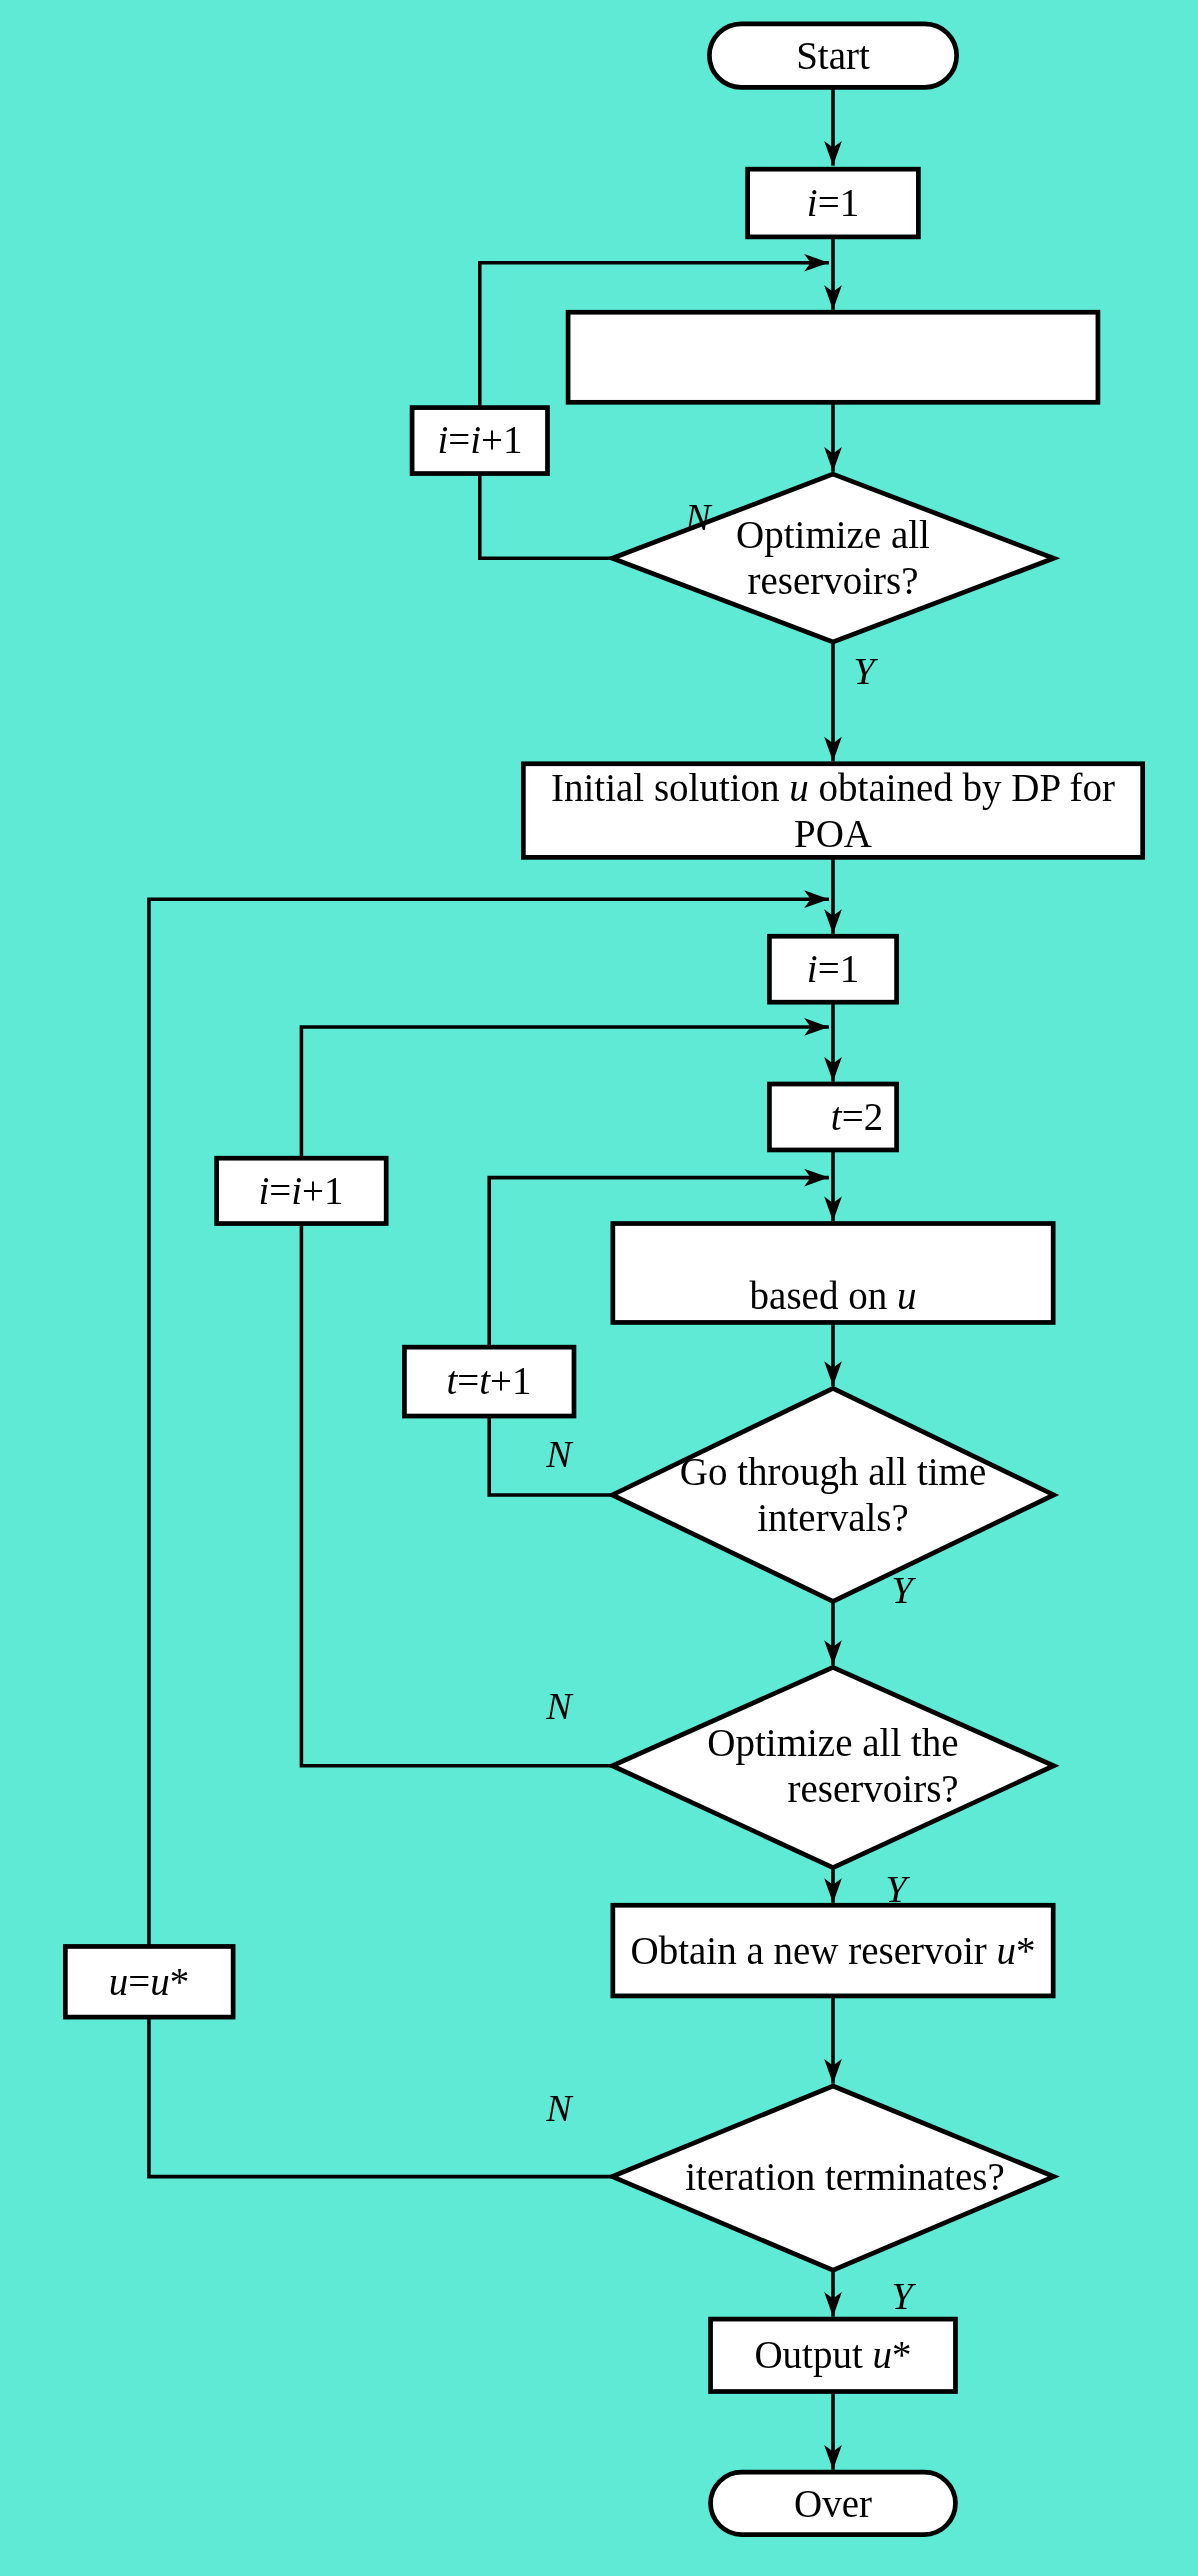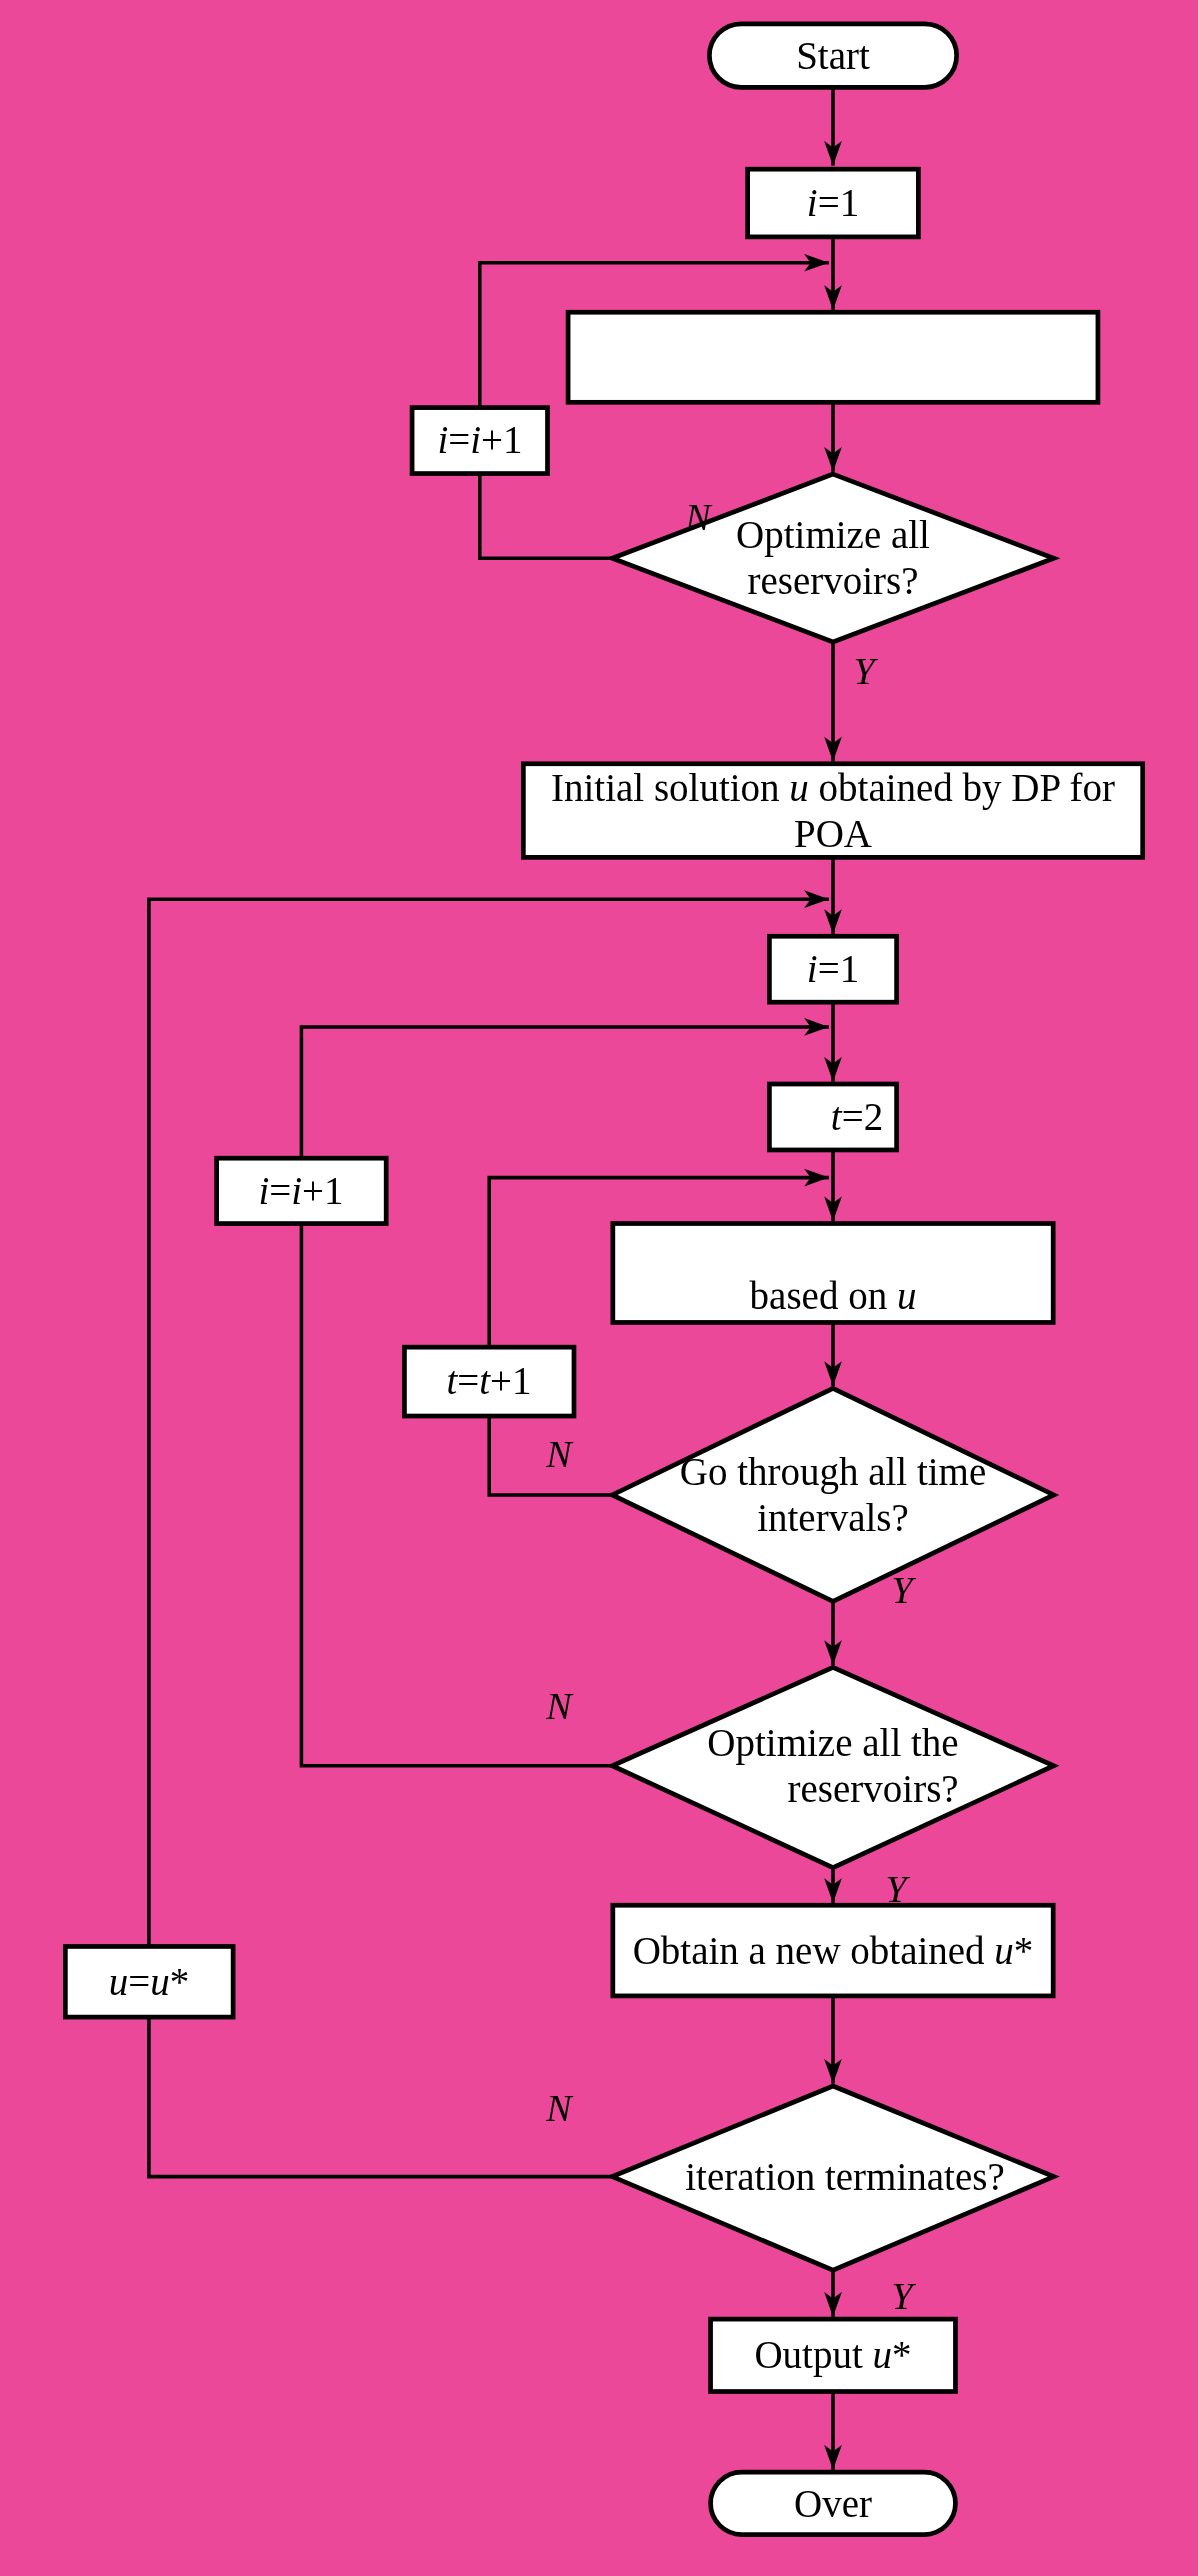--- a/index.html
+++ b/index.html
@@ -4,21 +4,21 @@
 <style>
   html, body {
     margin: 0;
     padding: 0;
     background: #ffffff;
   }
   #canvas {
     position: relative;
     width: 1198px;
     height: 2576px;
-    background: #ec4899;
+    background: #5eead4;
     overflow: hidden;
     font-family: "Liberation Serif", "DejaVu Serif", serif;
     color: #000000;
   }
   #wires {
     position: absolute;
     left: 0;
     top: 0;
   }
   .label {
@@ -111,21 +111,21 @@
   <div class="label" style="left:480px;  top:440px;"><span class="it">i</span><span>=</span><span class="it">i</span><span>+1</span></div>
   <div class="label" style="left:833px; top:558px;"><span>Optimize all</span><br><span>reservoirs?</span></div>
   <div class="label" style="left:833px; top:811px;"><span>Initial solution </span><span class="it">u</span><span> obtained by DP for</span><br><span>POA</span></div>
   <div class="label" style="left:833px; top:969px;"><span class="it">i</span><span>=1</span></div>
   <div class="label" style="left:833px; top:1117px;margin-left:24px;"><span class="it">t</span><span>=2</span></div>
   <div class="label" style="left:301px;  top:1191px;"><span class="it">i</span><span>=</span><span class="it">i</span><span>+1</span></div>
   <div class="label" style="left:833px; top:1273px;"><br><span>based on </span><span class="it">u</span></div>
   <div class="label" style="left:489px;  top:1381px;"><span class="it">t</span><span>=</span><span class="it">t</span><span>+1</span></div>
   <div class="label" style="left:833px; top:1495px;"><span>Go through all time</span><br><span>intervals?</span></div>
   <div class="label" style="left:833px; top:1766px;text-align:right;"><span>Optimize all the</span><br><span>reservoirs?</span></div>
-  <div class="label" style="left:833px; top:1951px;"><span>Obtain a new obtained </span><span class="it">u</span><span>*</span></div>
+  <div class="label" style="left:833px; top:1951px;"><span>Obtain a new reservoir </span><span class="it">u</span><span>*</span></div>
   <div class="label" style="left:149px;  top:1982px;"><span class="it">u</span><span>=</span><span class="it">u</span><span>*</span></div>
   <div class="label" style="left:833px; top:2177px;margin-left:12px;"><span>iteration terminates?</span></div>
   <div class="label" style="left:833px; top:2355px;"><span>Output </span><span class="it">u</span><span>*</span></div>
   <div class="label" style="left:833px; top:2504px;"><span>Over</span></div>
 
   <div class="branch" style="left:698px; top:517px;">N</div>
   <div class="branch" style="left:864px; top:671px;">Y</div>
   <div class="branch" style="left:559px;  top:1454px;">N</div>
   <div class="branch" style="left:902px; top:1590px;">Y</div>
   <div class="branch" style="left:559px;  top:1706px;">N</div>

